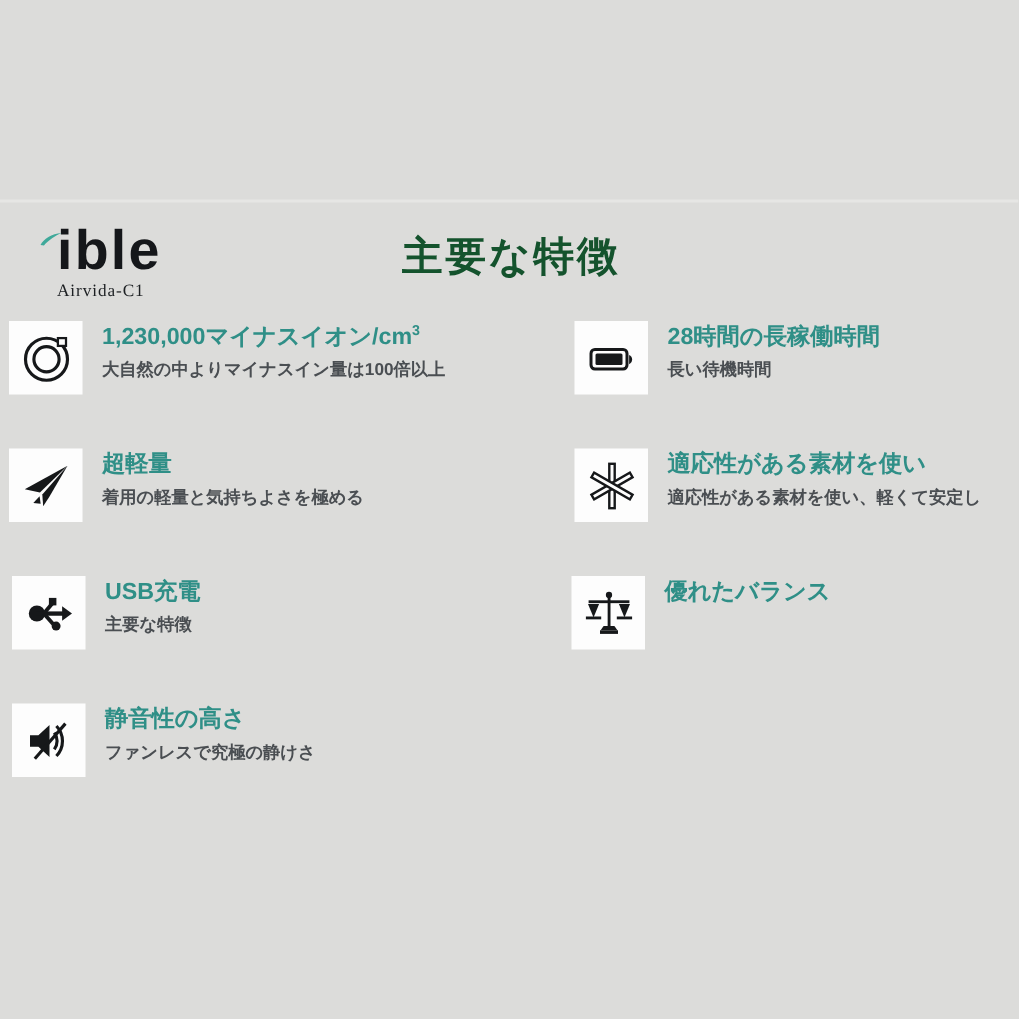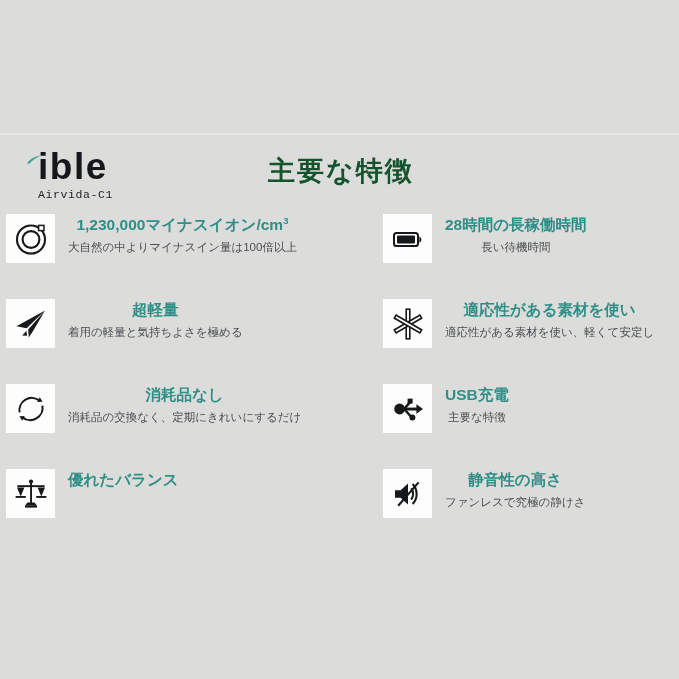--- a/index.html
+++ b/index.html
@@ -46,21 +46,21 @@
     padding-left:12px;
   }
   #brand-leaf {
     position:absolute;
     left:0px; top:7px;
     width:16px; height:9px;
   }
   #brand-sub {
     margin-top:3px;
     padding-left:12px;
-    font-family:Liberation Mono, monospace;
+    font-family:Liberation Serif, serif;
     font-size:11.5px;
     letter-spacing:0.6px;
     color:#1d2023;
   }
   #page-title {
     position:absolute;
     left:268px; top:18px;
     font-size:27px;
     font-weight:bold;
     letter-spacing:2px;
@@ -87,37 +87,36 @@
     background:#fdfdfd;
     display:flex;
     align-items:center;
     justify-content:center;
     margin-top:1px;
   }
   .icon-tile svg { display:block; }
   .feature-text {
     padding-left:13px;
     padding-top:2px;
-    text-align:center;
   }
   .feature-title {
     font-size:15.5px;
     font-weight:bold;
     color:#2f8f87;
     line-height:1.3;
     white-space:nowrap;
   }
   .feature-title .sup {
     font-size:9.5px;
     vertical-align:super;
   }
   .feature-desc {
     margin-top:5px;
     font-size:11.5px;
-    font-weight:normal;
+    font-weight:bold;
     color:#4a4e52;
     line-height:1.3;
     white-space:nowrap;
   }
 </style>
 </head>
 <body>
 
 <div id="stage">
 
@@ -194,34 +193,20 @@
               <rect x="15.2" y="2.2" width="3.6" height="29.6" fill="#fdfdfd" stroke="#16181a" stroke-width="1.6" transform="rotate(120 17 17)"></rect>
             </g>
           </svg>
         </div>
         <div class="feature-text">
           <div class="feature-title">適応性がある素材を使い</div>
           <div class="feature-desc">適応性がある素材を使い、軽くて安定し</div>
         </div>
       </div>
 
-      <div class="feature col-left">
-        <div class="icon-tile">
-          <svg width="34" height="34" viewBox="0 0 34 34">
-            <path d="M5.6 20.4 A12.4 12.4 0 0 1 25.6 8.6" fill="none" stroke="#16181a" stroke-width="2"></path>
-            <path d="M28.4 13.6 A12.4 12.4 0 0 1 8.4 25.4" fill="none" stroke="#16181a" stroke-width="2"></path>
-            <path d="M25.8 5.2 L28.6 9.8 L23.3 9.9 Z" fill="#16181a"></path>
-            <path d="M8.2 28.8 L5.4 24.2 L10.7 24.1 Z" fill="#16181a"></path>
-          </svg>
-        </div>
-        <div class="feature-text">
-          <div class="feature-title">消耗品なし</div>
-          <div class="feature-desc">消耗品の交換なく、定期にきれいにするだけ</div>
-        </div>
-      </div>
 
       <div class="feature col-right">
         <div class="icon-tile">
           <svg width="32" height="32" viewBox="0 0 32 32">
             <circle cx="7.6" cy="16" r="5.4" fill="#16181a"></circle>
             <rect x="7" y="14.6" width="19" height="2.9" fill="#16181a"></rect>
             <path d="M24.4 11.2 L31 16 L24.4 20.8 Z" fill="#16181a"></path>
             <path d="M12.2 16 L18 9.2" stroke="#16181a" stroke-width="2.6" fill="none"></path>
             <rect x="15.6" y="5.6" width="5" height="5" fill="#16181a"></rect>
             <path d="M12.2 16 L18.4 23" stroke="#16181a" stroke-width="2.6" fill="none"></path>

